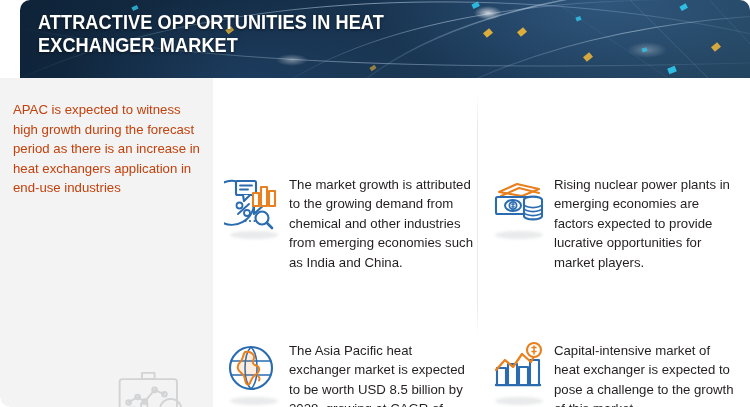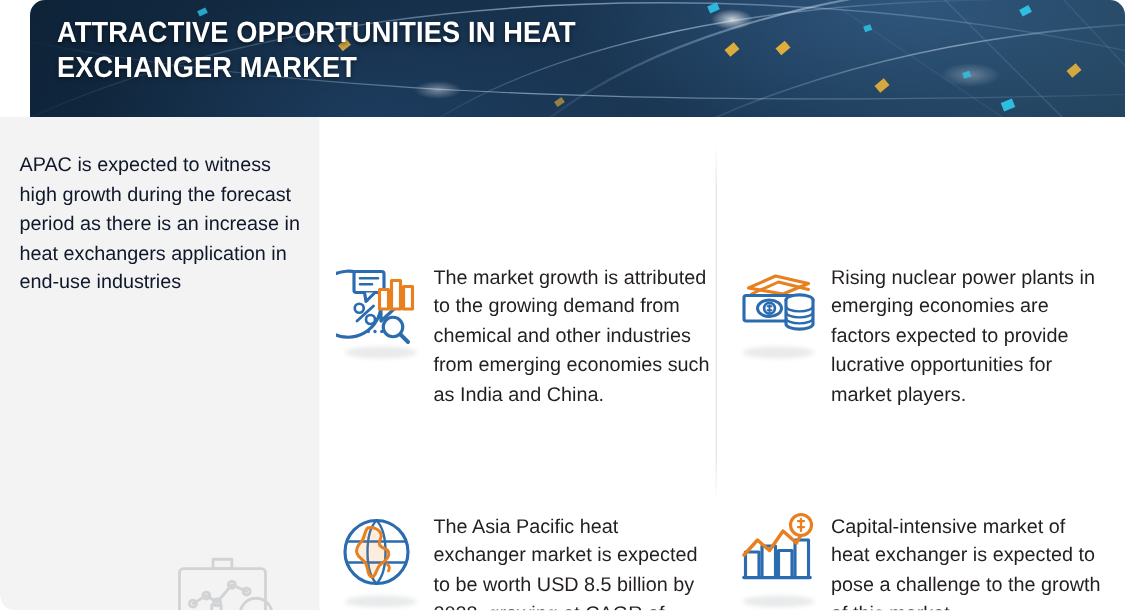--- a/index.html
+++ b/index.html
@@ -78,21 +78,21 @@
     width: 213px;
     height: 329px;
     background: #f3f3f3;
     border-radius: 0 0 0 10px;
   }
   .left-text {
     position: absolute;
     left: 13px;
     top: 22px;
     width: 192px;
-    color: #0f172a;
+    color: #c2410c;
     font-size: 13.2px;
     line-height: 19.6px;
   }
   .region-icon {
     position: absolute;
     left: 108px;
     top: 292px;
     width: 86px;
     height: 72px;
   }

